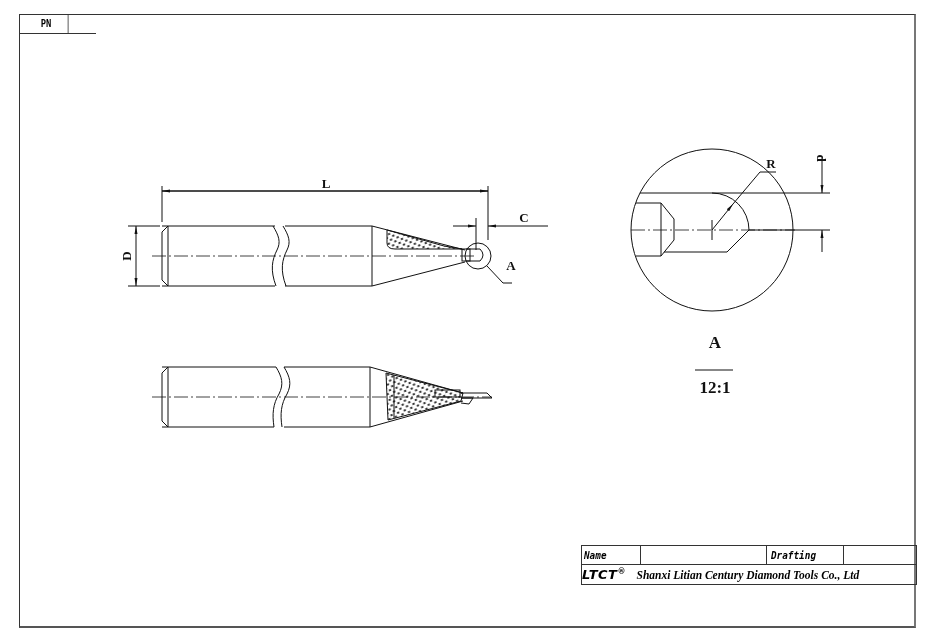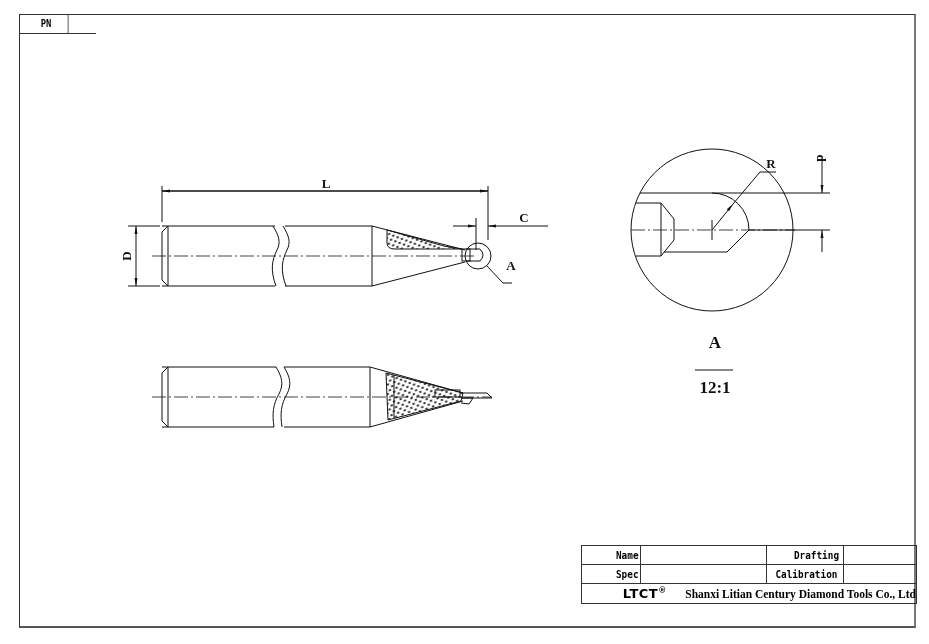--- a/index.html
+++ b/index.html
@@ -3,26 +3,26 @@
 <meta charset="utf-8">
 <style>
   html, body { margin:0; padding:0; background:#ffffff; }
   body { width:929px; height:644px; position:relative; overflow:hidden; font-family:"DejaVu Sans Mono","Liberation Mono",monospace; }
   .frame { position:absolute; left:19px; top:14px; width:897px; height:614px; border:1px solid #333; border-right:2px solid #777; border-bottom:2px solid #555; box-sizing:border-box; }
   .pn-box { position:absolute; left:19px; top:14px; height:19px; display:flex; border-bottom:1px solid #333;flex-direction:column; }
   .pn-label { width:54px; border-right:1px solid #333; text-align:center; font-weight:bold; font-size:11px; line-height:19px; transform:scaleX(0.8); }
   .pn-value { width:76px; border-right:1px solid #333; }
   svg.drawing { position:absolute; left:0; top:0; }
   .title-block { position:absolute; left:581px; top:545px; width:335px; border-collapse:collapse; table-layout:fixed; }
-  .title-block td { border:1px solid #333; height:18px; padding:0; font-size:11px; font-weight:bold; text-align:right; white-space:nowrap; overflow:hidden; }
+  .title-block td { border:1px solid #333; height:18px; padding:0; font-size:11px; font-weight:bold; text-align:left; white-space:nowrap; overflow:hidden;font-style:italic; }
   .title-block td.lbl span { display:inline-block; transform:scaleX(0.85); }
   .company-row td { height:19px; }
   .logo { font-family:"DejaVu Sans","Liberation Sans",sans-serif; font-weight:900; font-size:13px; letter-spacing:0.5px; }
   .logo sup { font-size:8px; }
-  .company-name { font-family:"Liberation Serif","DejaVu Serif",serif; font-weight:bold; font-size:11.5px; margin-left:12px; }
+  .company-name { font-family:"Liberation Serif","DejaVu Serif",serif; font-weight:bold; font-size:11.5px; margin-left:4px; }
   .dim-label { font-family:"Liberation Serif","DejaVu Serif",serif; font-weight:bold; fill:#111; }
 </style>
 </head>
 <body>
 
 <div class="frame"></div>
 
 <div class="pn-box">
   <div class="pn-label">PN</div>
   <div class="pn-value"></div>
@@ -145,26 +145,20 @@
       <col style="width:77px">
       <col style="width:73px">
   </colgroup>
   <tbody>
       <tr>
     <td class="lbl"><span>Name</span></td>
     <td></td>
     <td class="lbl"><span>Drafting</span></td>
     <td></td>
   </tr>
-  <tr>
-    <td class="lbl"><span>Spec</span></td>
-    <td></td>
-    <td class="lbl"><span>Calibration</span></td>
-    <td></td>
-  </tr>
   <tr class="company-row">
     <td colspan="4">
       <span class="logo"><span>LTCT</span><sup>®</sup></span>
       <span class="company-name">Shanxi Litian Century Diamond Tools Co., Ltd</span>
     </td>
   </tr>
 </tbody>
   </table>
 
 </body></html>

